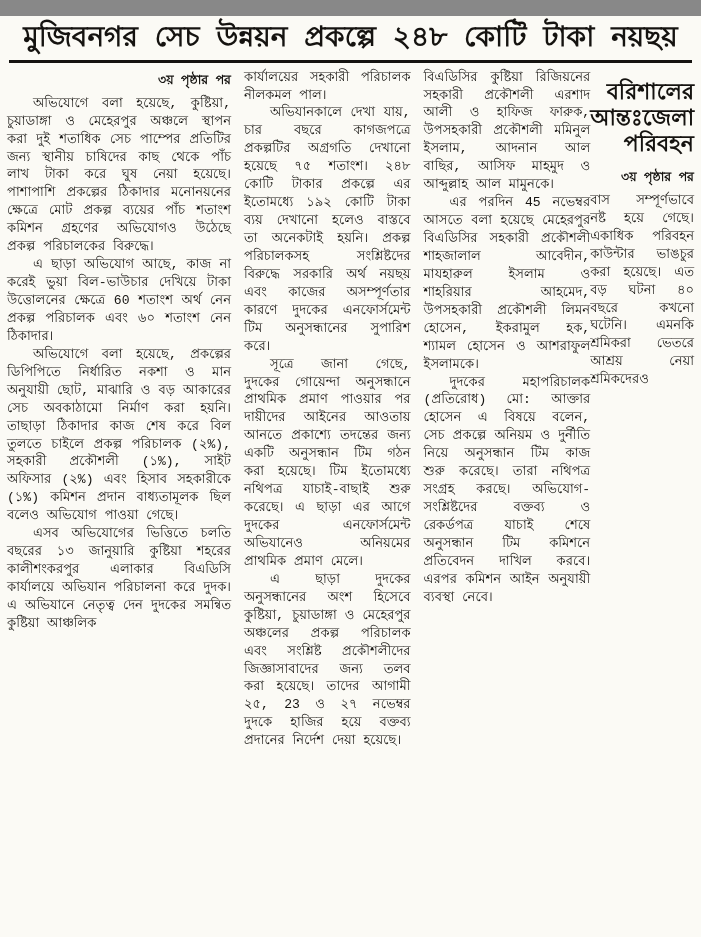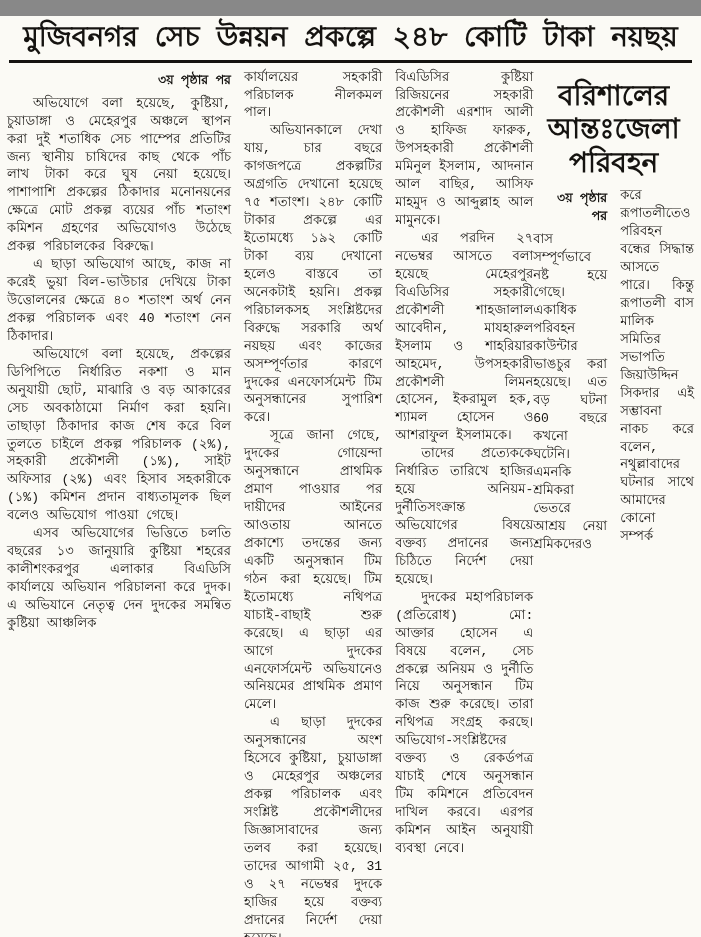--- a/index.html
+++ b/index.html
@@ -35,75 +35,71 @@
   .right-top .col { flex: 1 1 0; }
   .cont-label {
     font-size: 12.5px; font-weight: bold;
     margin: 4px 0 5px 1px;
     text-align: right;
   }
   .para { text-indent: 26px; margin: 0; word-break: break-word; }
   .para.cont { text-indent: 0; }
   .article2 { margin-top: 10px; }
   .headline2 {
-    text-align: center;
-    font-size: 28px; font-weight: bold; line-height: 1.2;
+    text-align: right;
+    font-size: 22px; font-weight: bold; line-height: 1.2;
     margin: 2px 0 6px 0;
   }
   .a2-cols { display: flex; gap: 13px; }
   .a2-cols .col { flex: 1 1 0; }
 </style>
 </head>
 <body>
 
 <div class="page">
 
   <div class="headline-wrap">
     <h1 class="headline">মুজিবনগর সেচ উন্নয়ন প্রকল্পে ২৪৮ কোটি টাকা নয়ছয়</h1>
   </div>
 
   <div class="content">
 
     <div class="col col-left">
       <div class="cont-label">৩য় পৃষ্ঠার পর</div>
       <div>
           <p class="para">অভিযোগে বলা হয়েছে, কুষ্টিয়া, চুয়াডাঙ্গা ও মেহেরপুর অঞ্চলে স্থাপন করা দুই শতাধিক সেচ পাম্পের প্রতিটির জন্য স্থানীয় চাষিদের কাছ থেকে পাঁচ লাখ টাকা করে ঘুষ নেয়া হয়েছে। পাশাপাশি প্রকল্পের ঠিকাদার মনোনয়নের ক্ষেত্রে মোট প্রকল্প ব্যয়ের পাঁচ শতাংশ কমিশন গ্রহণের অভিযোগও উঠেছে প্রকল্প পরিচালকের বিরুদ্ধে।</p>
-          <p class="para">এ ছাড়া অভিযোগ আছে, কাজ না করেই ভুয়া বিল-ভাউচার দেখিয়ে টাকা উত্তোলনের ক্ষেত্রে ৪০ শতাংশ অর্থ নেন প্রকল্প পরিচালক এবং 40 শতাংশ নেন ঠিকাদার।</p>
+          <p class="para">এ ছাড়া অভিযোগ আছে, কাজ না করেই ভুয়া বিল-ভাউচার দেখিয়ে টাকা উত্তোলনের ক্ষেত্রে 60 শতাংশ অর্থ নেন প্রকল্প পরিচালক এবং ৬০ শতাংশ নেন ঠিকাদার।</p>
           <p class="para">অভিযোগে বলা হয়েছে, প্রকল্পের ডিপিপিতে নির্ধারিত নকশা ও মান অনুযায়ী ছোট, মাঝারি ও বড় আকারের সেচ অবকাঠামো নির্মাণ করা হয়নি। তাছাড়া ঠিকাদার কাজ শেষ করে বিল তুলতে চাইলে প্রকল্প পরিচালক (২%), সহকারী প্রকৌশলী (১%), সাইট অফিসার (২%) এবং হিসাব সহকারীকে (১%) কমিশন প্রদান বাধ্যতামূলক ছিল বলেও অভিযোগ পাওয়া গেছে।</p>
           <p class="para">এসব অভিযোগের ভিত্তিতে চলতি বছরের ১৩ জানুয়ারি কুষ্টিয়া শহরের কালীশংকরপুর এলাকার বিএডিসি কার্যালয়ে অভিযান পরিচালনা করে দুদক। এ অভিযানে নেতৃত্ব দেন দুদকের সমন্বিত কুষ্টিয়া আঞ্চলিক</p>
         </div>
     </div>
 
     <div class="right-area">
 
       <div class="right-top">
         <div class="col">
             <p class="para cont">কার্যালয়ের সহকারী পরিচালক নীলকমল পাল।</p>
             <p class="para">অভিযানকালে দেখা যায়, চার বছরে কাগজপত্রে প্রকল্পটির অগ্রগতি দেখানো হয়েছে ৭৫ শতাংশ। ২৪৮ কোটি টাকার প্রকল্পে এর ইতোমধ্যে ১৯২ কোটি টাকা ব্যয় দেখানো হলেও বাস্তবে তা অনেকটাই হয়নি। প্রকল্প পরিচালকসহ সংশ্লিষ্টদের বিরুদ্ধে সরকারি অর্থ নয়ছয় এবং কাজের অসম্পূর্ণতার কারণে দুদকের এনফোর্সমেন্ট টিম অনুসন্ধানের সুপারিশ করে।</p>
             <p class="para">সূত্রে জানা গেছে, দুদকের গোয়েন্দা অনুসন্ধানে প্রাথমিক প্রমাণ পাওয়ার পর দায়ীদের আইনের আওতায় আনতে প্রকাশ্যে তদন্তের জন্য একটি অনুসন্ধান টিম গঠন করা হয়েছে। টিম ইতোমধ্যে নথিপত্র যাচাই-বাছাই শুরু করেছে। এ ছাড়া এর আগে দুদকের এনফোর্সমেন্ট অভিযানেও অনিয়মের প্রাথমিক প্রমাণ মেলে।</p>
-            <p class="para">এ ছাড়া দুদকের অনুসন্ধানের অংশ হিসেবে কুষ্টিয়া, চুয়াডাঙ্গা ও মেহেরপুর অঞ্চলের প্রকল্প পরিচালক এবং সংশ্লিষ্ট প্রকৌশলীদের জিজ্ঞাসাবাদের জন্য তলব করা হয়েছে। তাদের আগামী ২৫, 31 ও ২৭ নভেম্বর দুদকে হাজির হয়ে বক্তব্য প্রদানের নির্দেশ দেয়া হয়েছে।</p>
+            <p class="para">এ ছাড়া দুদকের অনুসন্ধানের অংশ হিসেবে কুষ্টিয়া, চুয়াডাঙ্গা ও মেহেরপুর অঞ্চলের প্রকল্প পরিচালক এবং সংশ্লিষ্ট প্রকৌশলীদের জিজ্ঞাসাবাদের জন্য তলব করা হয়েছে। তাদের আগামী ২৫, 23 ও ২৭ নভেম্বর দুদকে হাজির হয়ে বক্তব্য প্রদানের নির্দেশ দেয়া হয়েছে।</p>
           </div>
         <div class="col">
             <p class="para cont">বিএডিসির কুষ্টিয়া রিজিয়নের সহকারী প্রকৌশলী এরশাদ আলী ও হাফিজ ফারুক, উপসহকারী প্রকৌশলী মমিনুল ইসলাম, আদনান আল বাছির, আসিফ মাহমুদ ও আব্দুল্লাহ আল মামুনকে।</p>
-            <p class="para">এর পরদিন ২৭ নভেম্বর আসতে বলা হয়েছে মেহেরপুর বিএডিসির সহকারী প্রকৌশলী শাহজালাল আবেদীন, মাযহারুল ইসলাম ও শাহরিয়ার আহমেদ, উপসহকারী প্রকৌশলী লিমন হোসেন, ইকরামুল হক, শ্যামল হোসেন ও আশরাফুল ইসলামকে।</p>
-            <p class="para">তাদের প্রত্যেককে নির্ধারিত তারিখে হাজির হয়ে অনিয়ম-দুর্নীতিসংক্রান্ত অভিযোগের বিষয়ে বক্তব্য প্রদানের জন্য চিঠিতে নির্দেশ দেয়া হয়েছে।</p>
+            <p class="para">এর পরদিন 45 নভেম্বর আসতে বলা হয়েছে মেহেরপুর বিএডিসির সহকারী প্রকৌশলী শাহজালাল আবেদীন, মাযহারুল ইসলাম ও শাহরিয়ার আহমেদ, উপসহকারী প্রকৌশলী লিমন হোসেন, ইকরামুল হক, শ্যামল হোসেন ও আশরাফুল ইসলামকে।</p>
             <p class="para">দুদকের মহাপরিচালক (প্রতিরোধ) মো: আক্তার হোসেন এ বিষয়ে বলেন, সেচ প্রকল্পে অনিয়ম ও দুর্নীতি নিয়ে অনুসন্ধান টিম কাজ শুরু করেছে। তারা নথিপত্র সংগ্রহ করছে। অভিযোগ-সংশ্লিষ্টদের বক্তব্য ও রেকর্ডপত্র যাচাই শেষে অনুসন্ধান টিম কমিশনে প্রতিবেদন দাখিল করবে। এরপর কমিশন আইন অনুযায়ী ব্যবস্থা নেবে।</p>
           </div>
       </div>
 
       <div class="article2">
         <h2 class="headline2">বরিশালের আন্তঃজেলা পরিবহন</h2>
         <div class="a2-cols">
           <div class="col">
             <div class="cont-label">৩য় পৃষ্ঠার পর</div>
             <div>
-                <p class="para cont">বাস সম্পূর্ণভাবে নষ্ট হয়ে গেছে। একাধিক পরিবহন কাউন্টার ভাঙচুর করা হয়েছে। এত বড় ঘটনা 60 বছরে কখনো ঘটেনি। এমনকি শ্রমিকরা ভেতরে আশ্রয় নেয়া শ্রমিকদেরও</p>
+                <p class="para cont">বাস সম্পূর্ণভাবে নষ্ট হয়ে গেছে। একাধিক পরিবহন কাউন্টার ভাঙচুর করা হয়েছে। এত বড় ঘটনা ৪০ বছরে কখনো ঘটেনি। এমনকি শ্রমিকরা ভেতরে আশ্রয় নেয়া শ্রমিকদেরও</p>
               </div>
           </div>
-          <div class="col">
-              <p class="para cont">করে রূপাতলীতেও পরিবহন বন্ধের সিদ্ধান্ত আসতে পারে। কিন্তু রূপাতলী বাস মালিক সমিতির সভাপতি জিয়াউদ্দিন সিকদার এই সম্ভাবনা নাকচ করে বলেন, নথুল্লাবাদের ঘটনার সাথে আমাদের কোনো সম্পর্ক</p>
-            </div>
         </div>
       </div>
 
     </div>
   </div>
 </div>
 
 </body></html>

